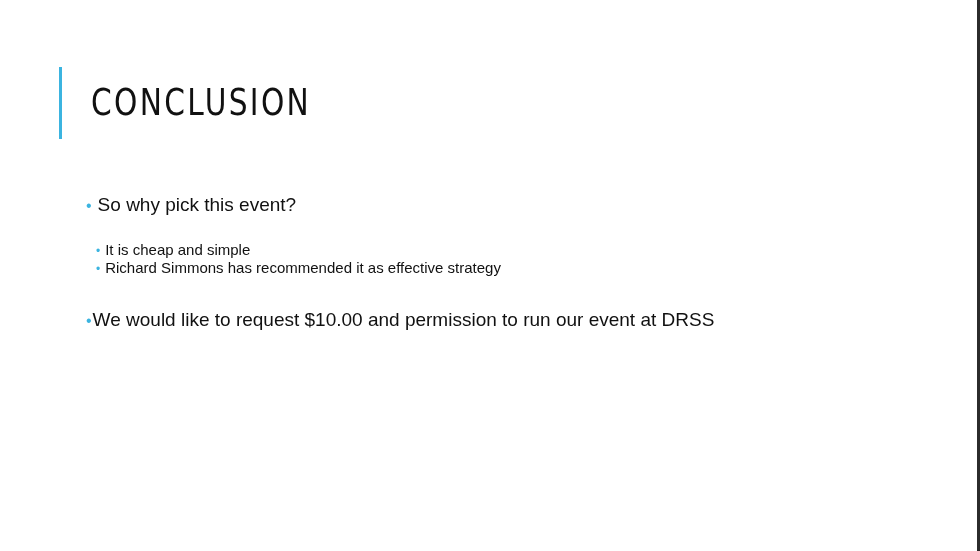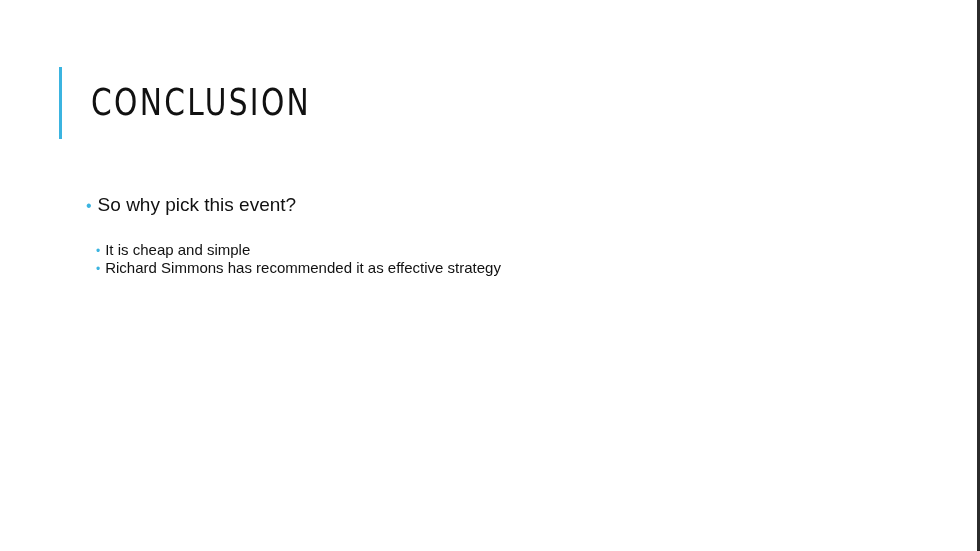--- a/index.html
+++ b/index.html
@@ -52,14 +52,17 @@
 
   <div class="bullet lvl1" style="left:86px; top:188px;">
     <span class="dot">•</span><span>So why pick this event?</span>
   </div>
   <div class="bullet lvl2" style="left:96px; top:215px;margin-top:44px;">
     <span class="dot">•</span><span>Richard Simmons has recommended it as effective strategy</span>
   </div>
   <div class="bullet lvl2" style="left:96px; top:241px;">
     <span class="dot">•</span><span>It is cheap and simple</span>
   </div>
+  <div class="bullet lvl1 tight" style="left:86px; top:303px;">
+    <span class="dot">•</span><span>We would like to request $10.00 and permission to run our event at DRSS</span>
+  </div>
 </div>
 <div class="right-edge"></div>
 
 </body></html>

